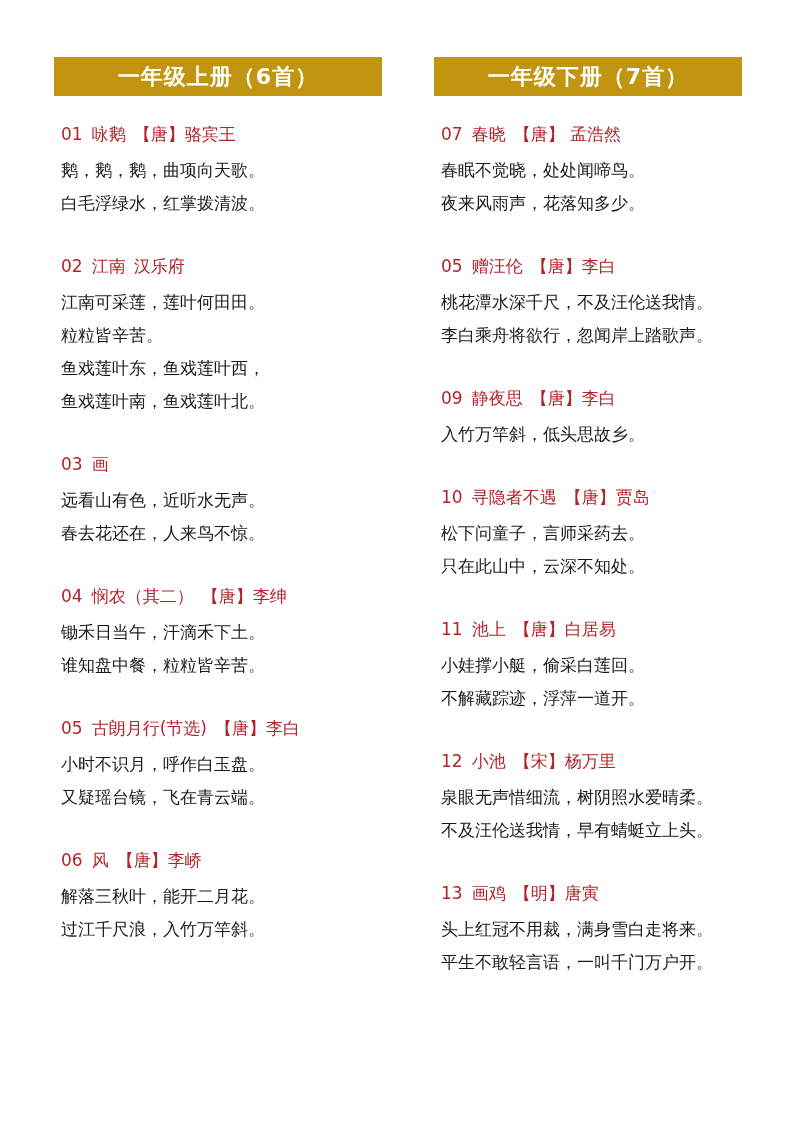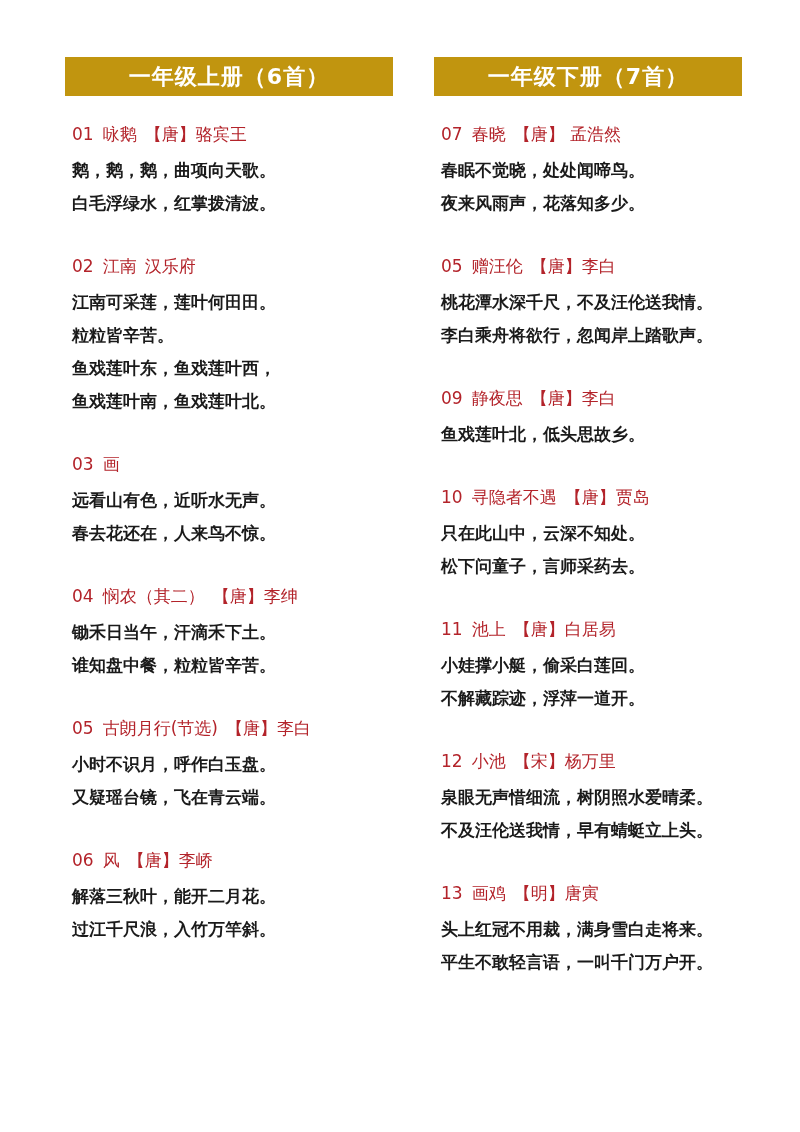--- a/index.html
+++ b/index.html
@@ -11,21 +11,21 @@
       width: 800px;
       height: 1132px;
       position: relative;
       overflow: hidden;
       font-family: "DejaVu Sans", "Liberation Sans", sans-serif;
     }
     .column {
       position: absolute;
       top: 57px;
     }
-    .col-left { left: 65px; width: 328px; }
+    .col-left { left: 54px; width: 328px; }
     .col-right { left: 434px; width: 308px; }
 
     .header-bar {
       height: 39px;
       background: #C1950F;
       color: #ffffff;
       font-weight: bold;
       font-size: 22px;
       line-height: 39px;
       text-align: center;
@@ -46,21 +46,20 @@
       margin-bottom: 9px;
       white-space: nowrap;
     }
     .poem-title .num { margin-right: 9px; }
     .poem-title .name { margin-right: 8px; }
     .poem-line {
       color: #1a1a1a;
       font-size: 17px;
       line-height: 33px;
       white-space: nowrap;
-      font-weight: bold;
     }
   </style>
 </head>
 <body>
 
 <div class="column col-left">
   <div class="header-bar">一年级上册（6首）</div>
   <div class="poem-list">
       <div class="poem">
         <div class="poem-title"><span class="num">01</span><span class="name">咏鹅</span><span class="author">【唐】骆宾王</span></div>
@@ -105,26 +104,26 @@
         <div class="poem-line">春眠不觉晓，处处闻啼鸟。</div>
         <div class="poem-line">夜来风雨声，花落知多少。</div>
       </div>
       <div class="poem">
         <div class="poem-title"><span class="num">05</span><span class="name">赠汪伦</span><span class="author">【唐】李白</span></div>
         <div class="poem-line">桃花潭水深千尺，不及汪伦送我情。</div>
         <div class="poem-line">李白乘舟将欲行，忽闻岸上踏歌声。</div>
       </div>
       <div class="poem">
         <div class="poem-title"><span class="num">09</span><span class="name">静夜思</span><span class="author">【唐】李白</span></div>
-        <div class="poem-line">鱼戏莲叶北，低头思故乡。</div>
+        <div class="poem-line">入竹万竿斜，低头思故乡。</div>
       </div>
       <div class="poem">
         <div class="poem-title"><span class="num">10</span><span class="name">寻隐者不遇</span><span class="author">【唐】贾岛</span></div>
+        <div class="poem-line">松下问童子，言师采药去。</div>
         <div class="poem-line">只在此山中，云深不知处。</div>
-        <div class="poem-line">松下问童子，言师采药去。</div>
       </div>
       <div class="poem">
         <div class="poem-title"><span class="num">11</span><span class="name">池上</span><span class="author">【唐】白居易</span></div>
         <div class="poem-line">小娃撑小艇，偷采白莲回。</div>
         <div class="poem-line">不解藏踪迹，浮萍一道开。</div>
       </div>
       <div class="poem">
         <div class="poem-title"><span class="num">12</span><span class="name">小池</span><span class="author">【宋】杨万里</span></div>
         <div class="poem-line">泉眼无声惜细流，树阴照水爱晴柔。</div>
         <div class="poem-line">不及汪伦送我情，早有蜻蜓立上头。</div>

